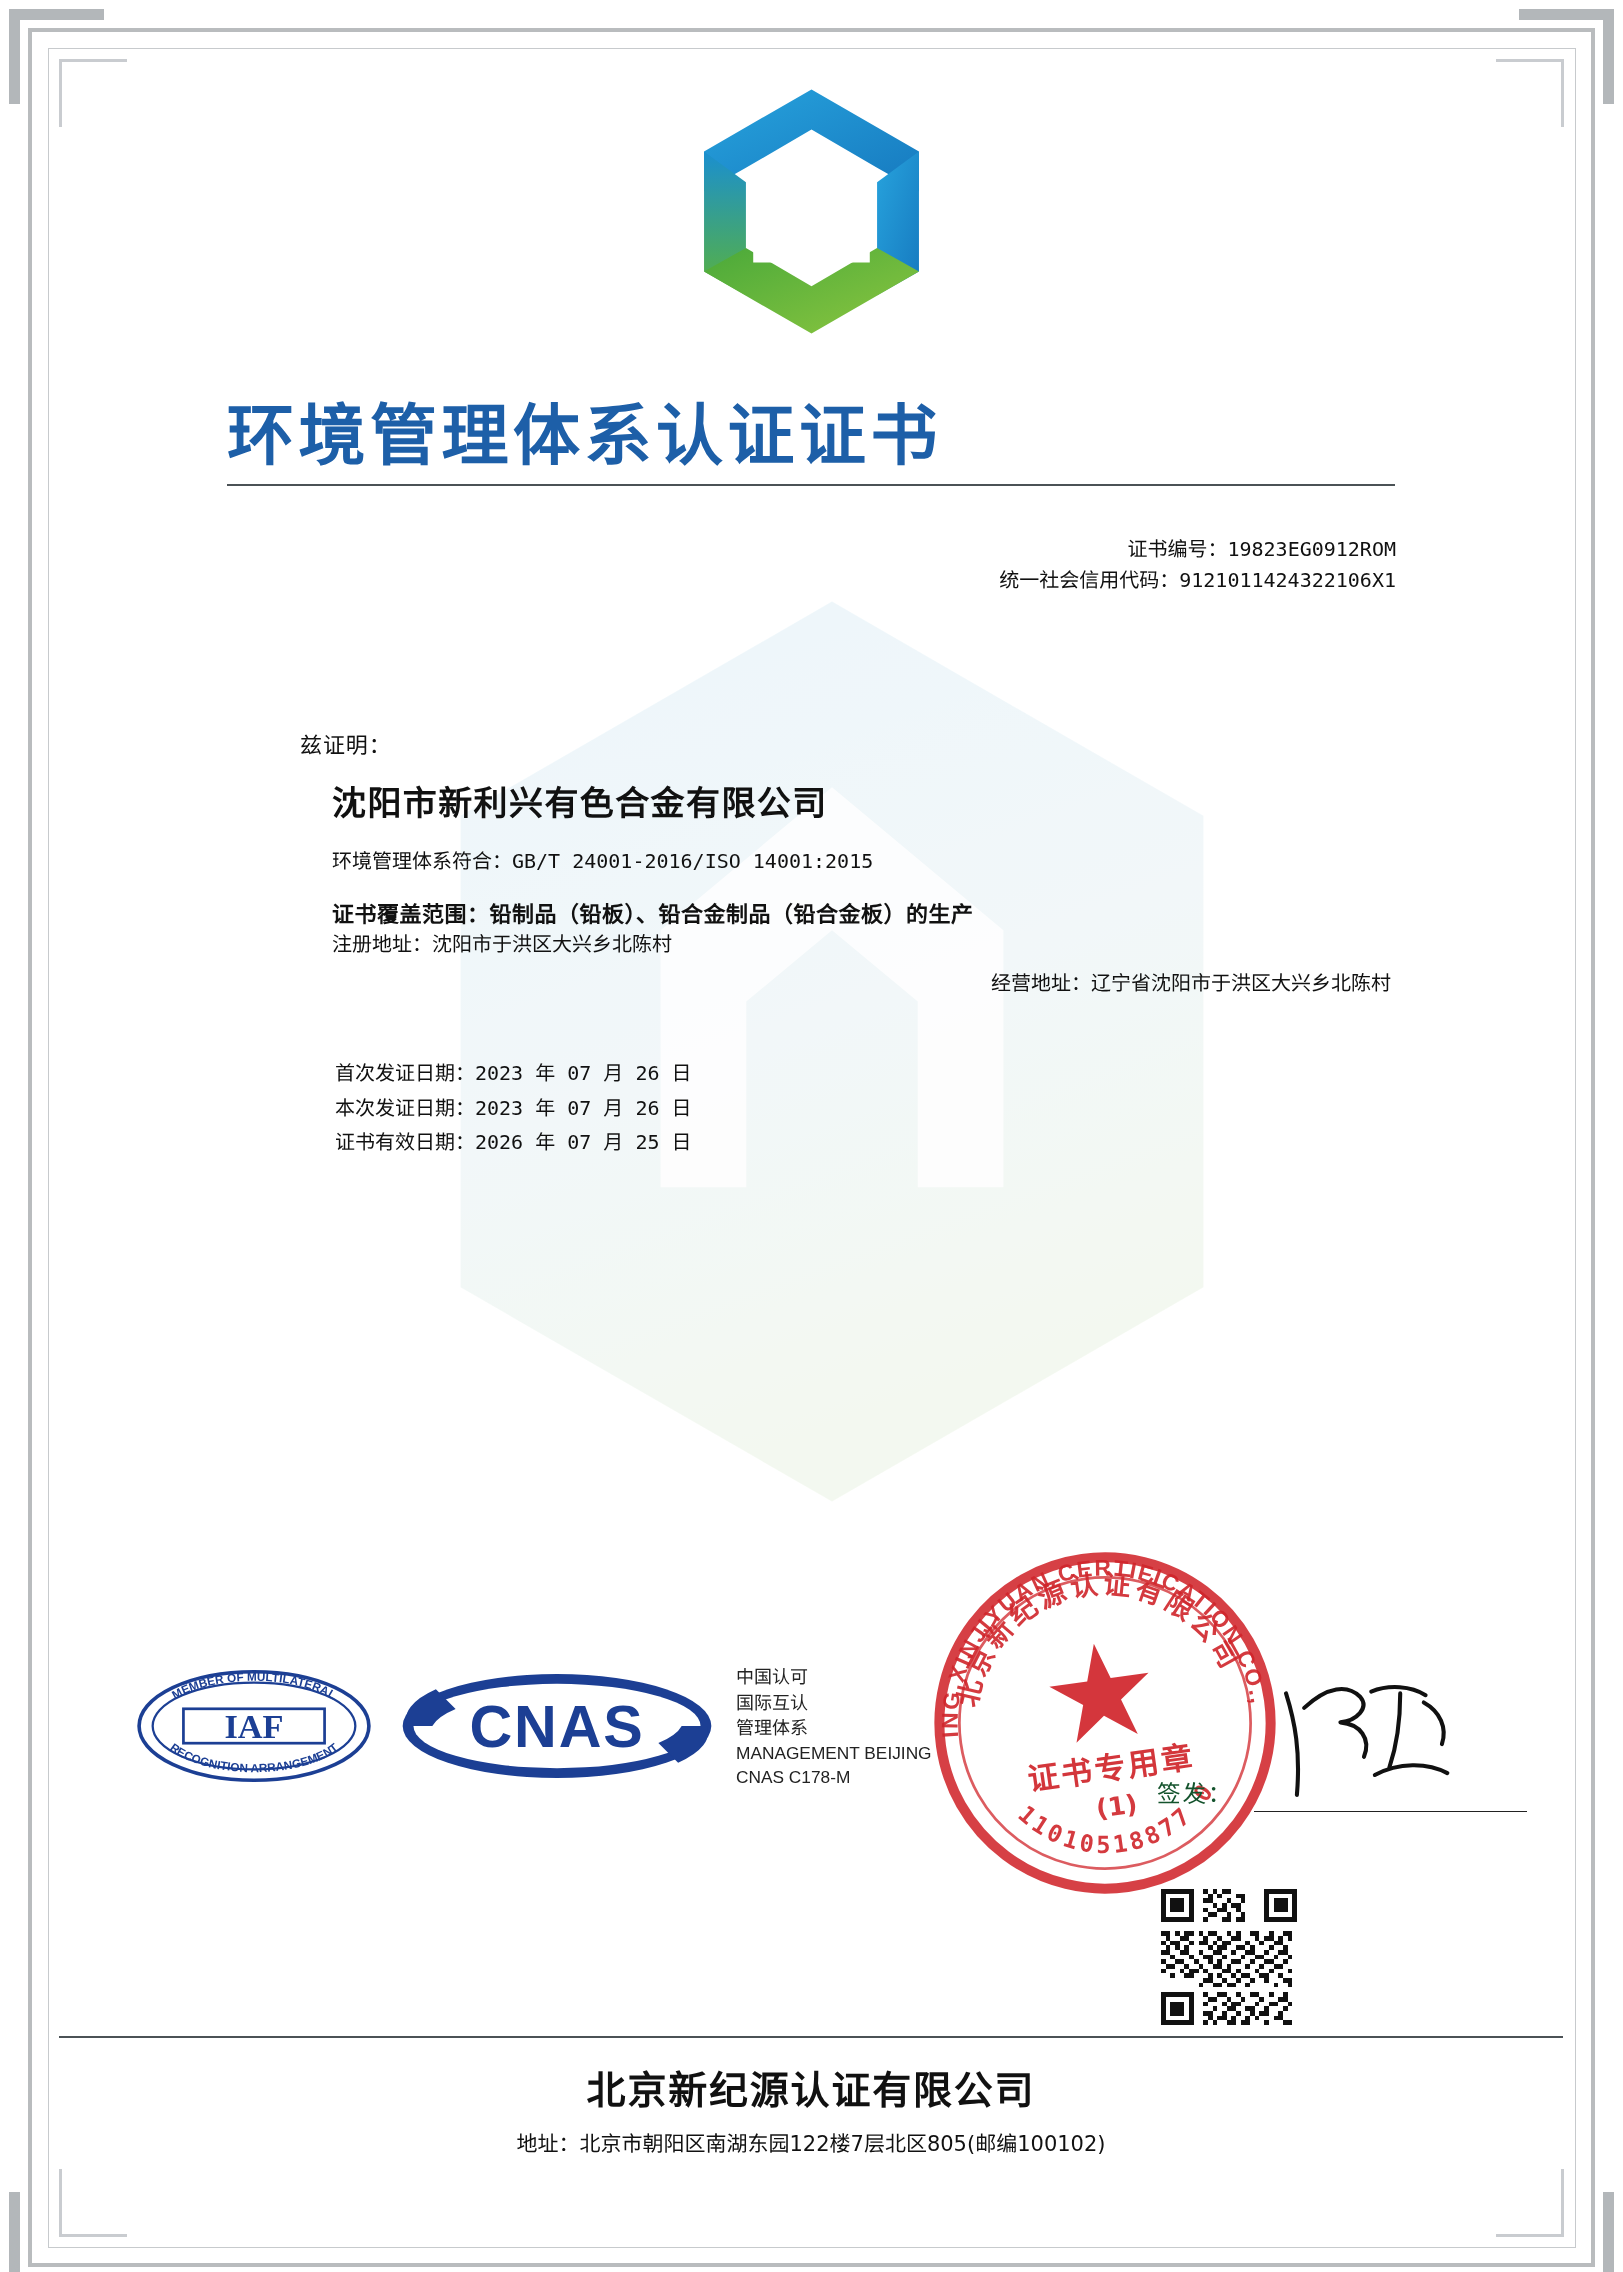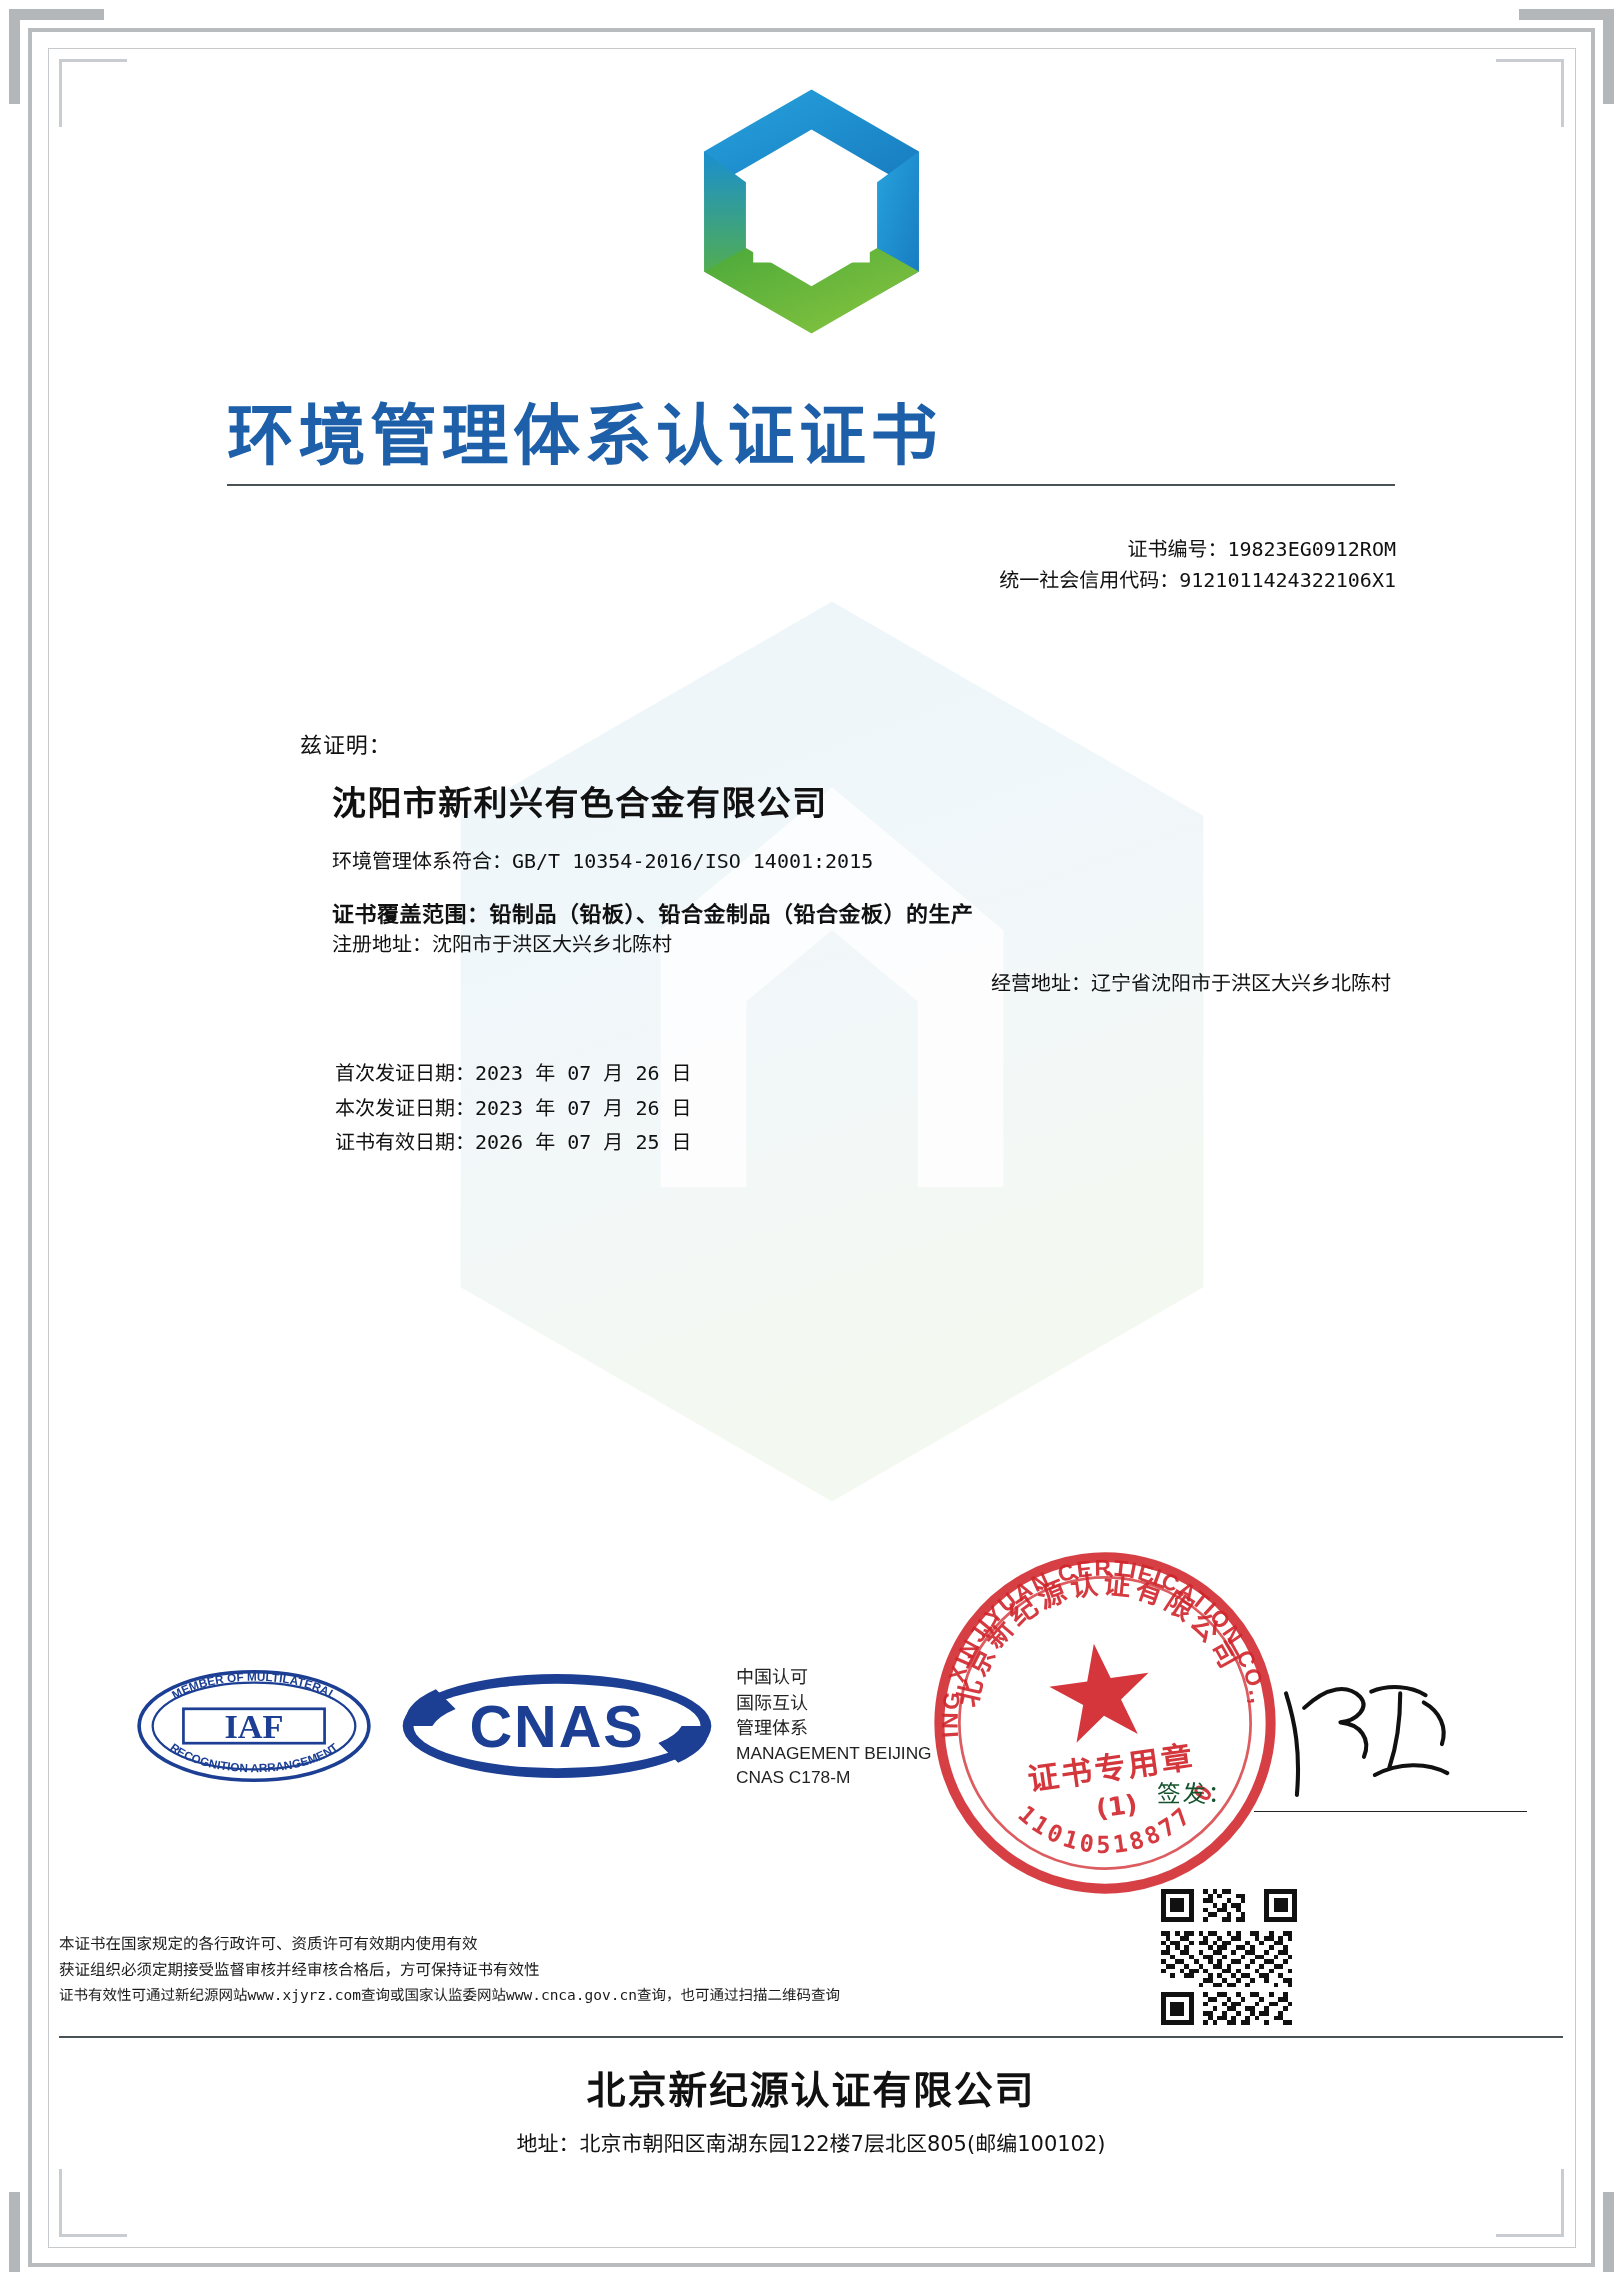--- a/index.html
+++ b/index.html
@@ -370,21 +370,21 @@
       <span class="lbl">统一社会信用代码：</span><span>9121011424322106X1</span>
     </div>
   </div>
 
   <div class="body-block">
     <div class="lead">兹证明：</div>
 
     <div class="org-name">沈阳市新利兴有色合金有限公司</div>
 
     <div class="std-line">
-      <span>环境管理体系符合：</span><span class="mono">GB/T 10354-2016/ISO 14001:2015</span>
+      <span>环境管理体系符合：</span><span class="mono">GB/T 24001-2016/ISO 14001:2015</span>
     </div>
 
     <div class="scope-line">
       <span>证书覆盖范围：</span><span>铅制品（铅板）、铅合金制品（铅合金板）的生产</span>
     </div>
 
     <div class="addr-line">
       <span>注册地址：</span><span>沈阳市于洪区大兴乡北陈村</span>
     </div>
     <div class="addr-line">
@@ -642,25 +642,20 @@
         <rect x="24" y="27" width="2" height="1"></rect>
       <rect x="9" y="28" width="1" height="1"></rect>
         <rect x="11" y="28" width="1" height="1"></rect>
         <rect x="14" y="28" width="2" height="1"></rect>
       <rect x="17" y="28" width="2" height="1"></rect>
         <rect x="22" y="28" width="1" height="1"></rect>
         <rect x="26" y="28" width="2" height="1"></rect>
     </g>
   </svg>
 
-  <div class="notes">
-    <div>本证书在国家规定的各行政许可、资质许可有效期内使用有效</div>
-    <div>获证组织必须定期接受监督审核并经审核合格后，方可保持证书有效性</div>
-    <div class="mono">证书有效性可通过新纪源网站www.xjyrz.com查询或国家认监委网站www.cnca.gov.cn查询，也可通过扫描二维码查询</div>
-  </div>
 
   <div class="footer-rule"></div>
   <div class="footer">
     <div class="footer-name">北京新纪源认证有限公司</div>
     <div class="footer-addr">地址：北京市朝阳区南湖东园122楼7层北区805(邮编100102)</div>
   </div>
 
 </div>
 
 

